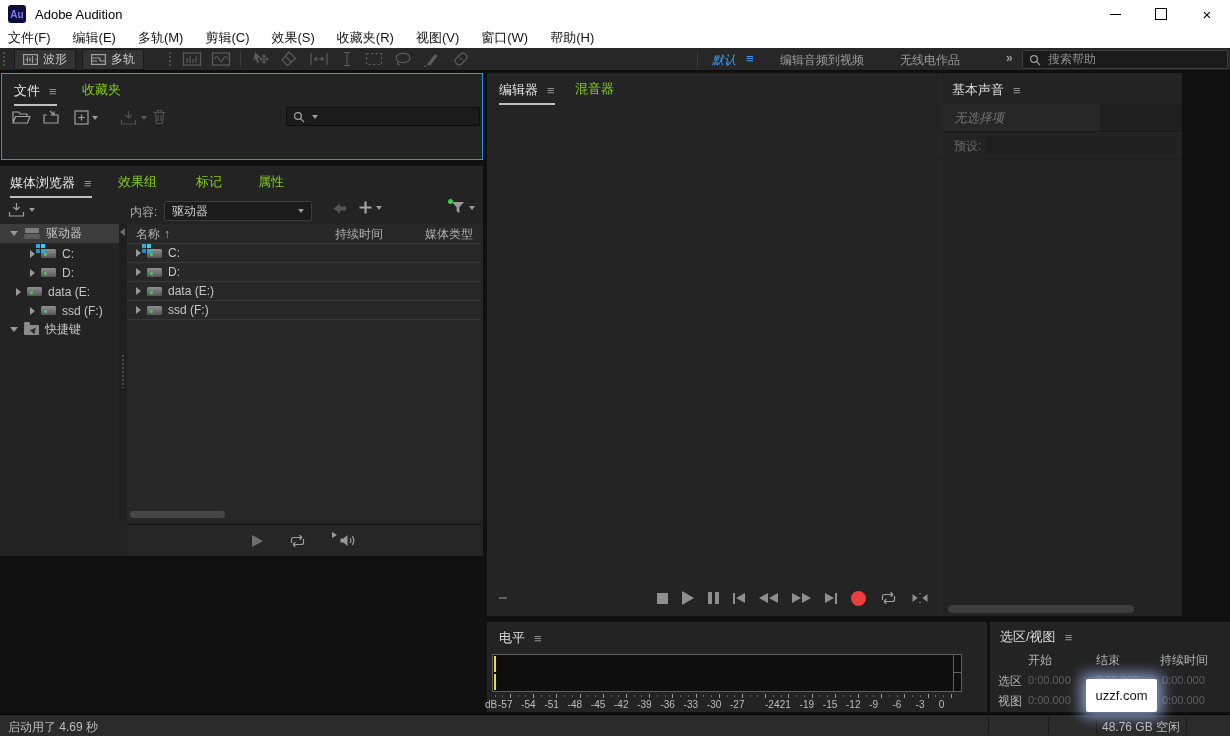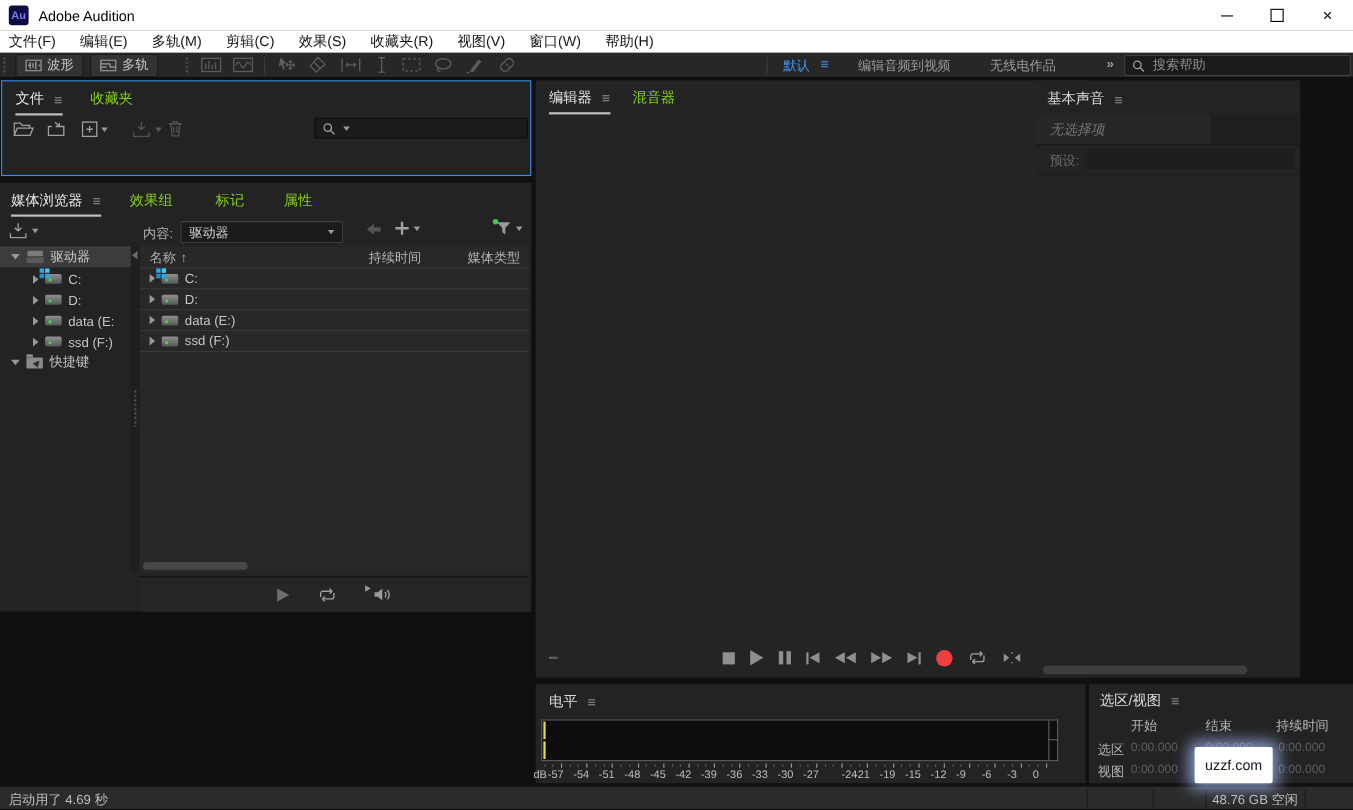--- a/index.html
+++ b/index.html
@@ -200,21 +200,21 @@
         </svg>
       <svg width="20" height="18" viewBox="0 0 20 18">
           <rect class="tool-ic" x="6.2" y="2.6" width="7.6" height="12.8" rx="3.4" transform="rotate(45 10 9)"></rect>
           <circle cx="10" cy="9" r="0.9" fill="#5c5c5c"></circle>
           <circle cx="8" cy="7" r="0.7" fill="#5c5c5c"></circle>
           <circle cx="12" cy="11" r="0.7" fill="#5c5c5c"></circle>
         </svg>
     </div>
 
     <div class="ab tb-sep" style="left:697px;top:4px;"></div>
-    <span class="ab ws-active" style="left:712px;top:4px;">默认</span>
+    <span class="ab ws-active" style="left:712px;top:4px;font-style:italic;">默认</span>
     <span class="ab pmenu blue" style="left:746px;top:4px;"></span>
     <span class="ab ws-item" style="left:780px;top:4px;">编辑音频到视频</span>
     <span class="ab ws-item" style="left:900px;top:4px;">无线电作品</span>
     <span class="ab ws-item" style="left:1006px;top:3px;font-weight:bold;">»</span>
     <div class="ab searchbox" style="left:1022px;top:2px;width:206px;">
       <svg width="12" height="12" viewBox="0 0 12 12">
           <circle class="ic" cx="5" cy="5" r="3.4"></circle>
           <path class="ic" d="M7.6 7.6 L11 11"></path>
         </svg>
       <span>搜索帮助</span>
@@ -322,21 +322,21 @@
               <i></i>
             </span>
           </span>
         <span>C:</span>
       </div>
       <div class="tree-row" style="top:39px;padding-left:30px;box-sizing:border-box;">
         <span class="chev-r"></span>
         <span class="icn-drive"></span>
         <span>D:</span>
       </div>
-      <div class="tree-row" style="top:58px;padding-left:30px;box-sizing:border-box;">
+      <div class="tree-row" style="top:58px;padding-left:16px;box-sizing:border-box;">
         <span class="chev-r"></span>
         <span class="icn-drive"></span>
         <span style="white-space:nowrap;overflow:hidden;">data (E:</span>
       </div>
       <div class="tree-row" style="top:77px;padding-left:30px;box-sizing:border-box;">
         <span class="chev-r"></span>
         <span class="icn-drive"></span>
         <span>ssd (F:)</span>
       </div>
       <div class="tree-row" style="top:96px;padding-left:10px;box-sizing:border-box;">

